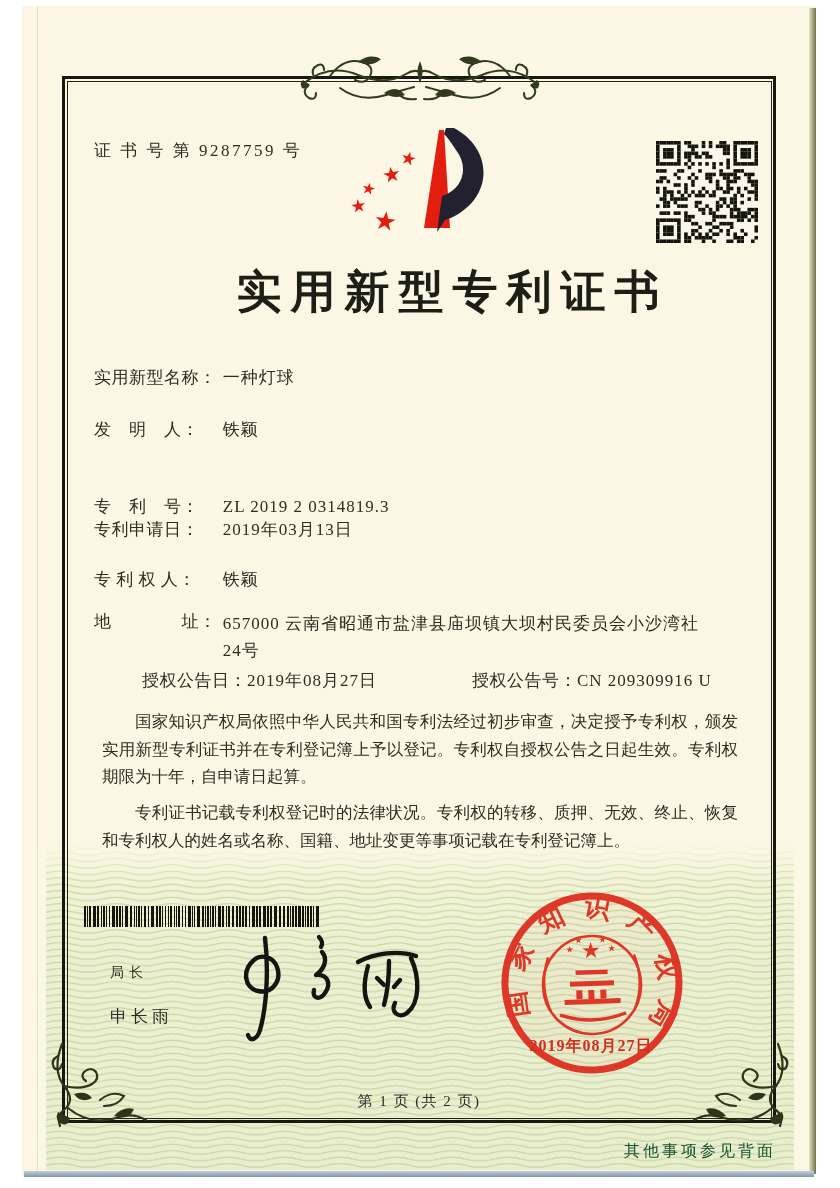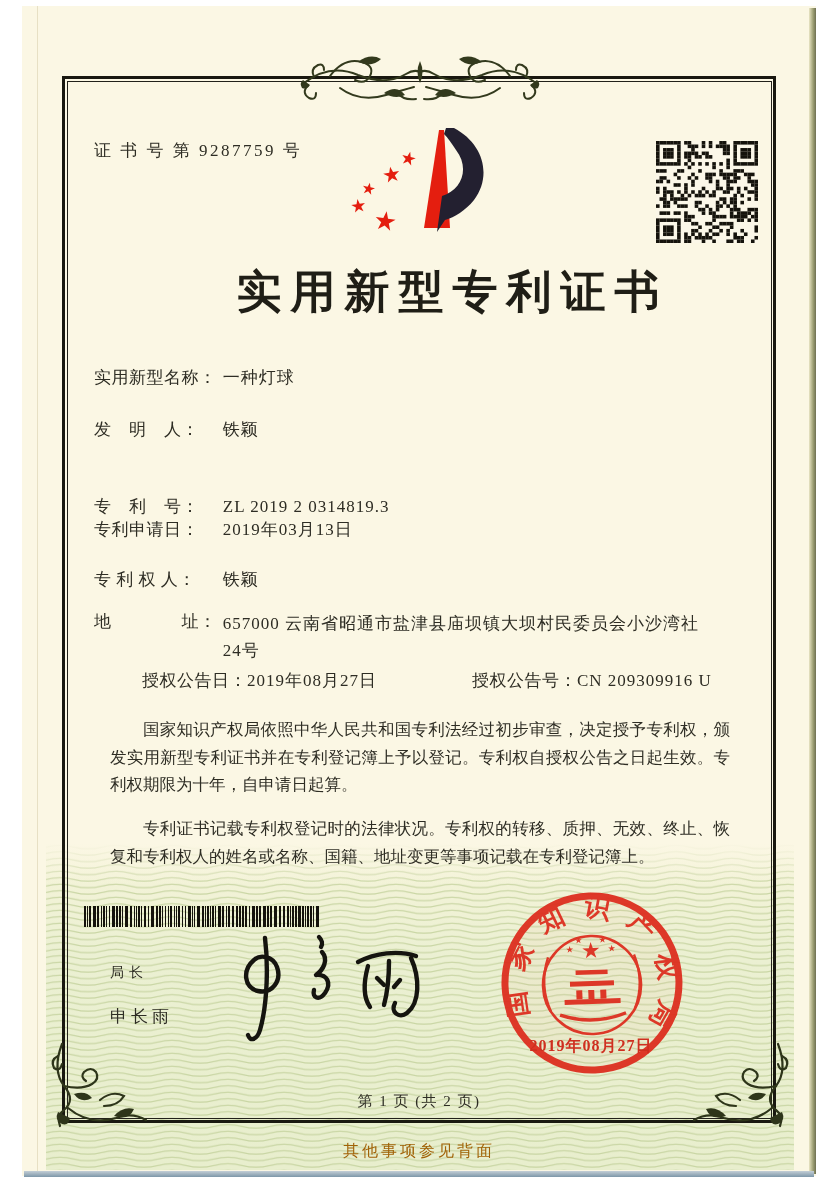--- a/index.html
+++ b/index.html
@@ -24,30 +24,30 @@
   .title{left:62px;top:258px;width:773px;margin:4px;text-align:center;font-size:45px;font-weight:700;
          letter-spacing:9px;color:#1f1e16;z-index:6;}
   .row{left:94px;font-size:17px;z-index:6;letter-spacing:0.5px;}
   .row .lbl{display:inline-block;width:124px;}
   .row .val{letter-spacing:1px;}
   .row-addr .val{display:inline-block;width:492px;vertical-align:top;line-height:1.6;}
   .r1{top:366px;} .r2{top:418px;} .r3{top:468px;margin-top:27px;} .r4{top:518px;} .r5{top:568px;}
   .row-addr{top:610px;} .row-grant{top:669px;width:660px;margin-left:48px;}
   .grant2{position:absolute;left:330px;top:0;}
   .paras{left:94px;top:700px;width:652px;font-size:16.5px;line-height:1.68;text-align:justify;z-index:6;}
-  .paras p{margin:16px;text-indent:2em;}
+  .paras p{margin:8px;text-indent:2em;}
   .barcode{left:84px;top:906px;z-index:6;}
   .sig-title{left:110px;top:964px;font-size:14px;letter-spacing:5px;z-index:6;}
   .sig-name{left:110px;top:1005px;font-size:17px;letter-spacing:4px;z-index:6;}
   .signature{left:218px;top:930px;z-index:6;}
   .seal{left:493px;top:886px;width:196px;height:196px;z-index:7;opacity:0.93;transform:rotate(-2deg);}
   .seal-date{left:498px;top:1036px;width:186px;text-align:center;font-size:16px;font-weight:700;
              color:#cf2f1f;letter-spacing:1px;z-index:8;}
   .page-no{left:62px;top:1092px;width:714px;text-align:center;font-size:15px;letter-spacing:1.5px;z-index:6;}
-  .back-note{left:62px;top:1141px;width:714px;text-align:center;font-size:16px;letter-spacing:3px;color:#a16207;z-index:6;}
+  .back-note{left:62px;top:1141px;width:714px;text-align:right;font-size:16px;letter-spacing:3px;color:#14532d;z-index:6;}
   svg{display:block;}
 </style>
 </head>
 <body>
 
 <div class="stage">
 
   <div class="abs page"></div>
   <div class="abs crease"></div>
 

